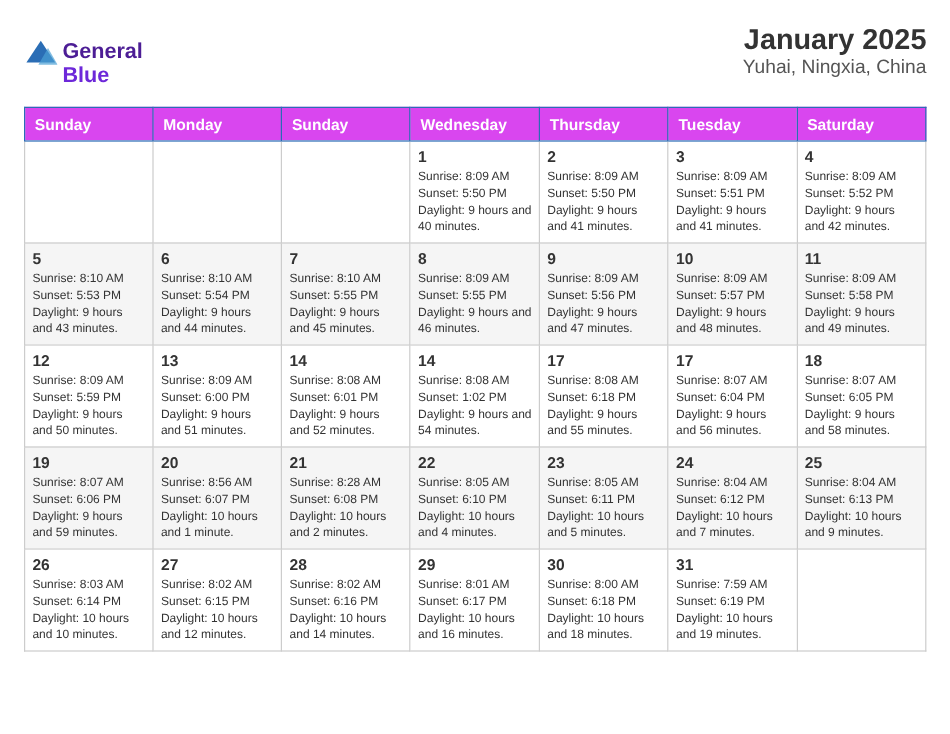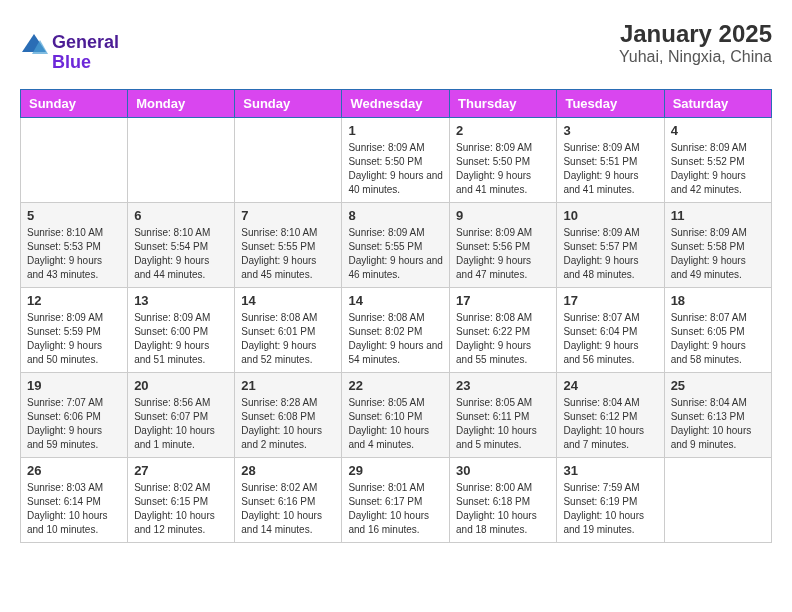--- a/index.html
+++ b/index.html
@@ -236,28 +236,28 @@
         <td>
           <span class="day-number">14</span>
           <div class="day-info">Sunrise: 8:08 AM
 Sunset: 6:01 PM
 Daylight: 9 hours
 and 52 minutes.</div>
         </td>
         <td>
           <span class="day-number">14</span>
           <div class="day-info">Sunrise: 8:08 AM
-Sunset: 8:02 PM
+Sunset: 1:02 PM
 Daylight: 9 hours
 and 54 minutes.</div>
         </td>
         <td>
           <span class="day-number">17</span>
           <div class="day-info">Sunrise: 8:08 AM
-Sunset: 6:22 PM
+Sunset: 6:18 PM
 Daylight: 9 hours
 and 55 minutes.</div>
         </td>
         <td>
           <span class="day-number">17</span>
           <div class="day-info">Sunrise: 8:07 AM
 Sunset: 6:04 PM
 Daylight: 9 hours
 and 56 minutes.</div>
         </td>
@@ -265,21 +265,21 @@
           <span class="day-number">18</span>
           <div class="day-info">Sunrise: 8:07 AM
 Sunset: 6:05 PM
 Daylight: 9 hours
 and 58 minutes.</div>
         </td>
       </tr>
       <tr>
         <td>
           <span class="day-number">19</span>
-          <div class="day-info">Sunrise: 7:07 AM
+          <div class="day-info">Sunrise: 8:07 AM
 Sunset: 6:06 PM
 Daylight: 9 hours
 and 59 minutes.</div>
         </td>
         <td>
           <span class="day-number">20</span>
           <div class="day-info">Sunrise: 8:56 AM
 Sunset: 6:07 PM
 Daylight: 10 hours
 and 1 minute.</div>

